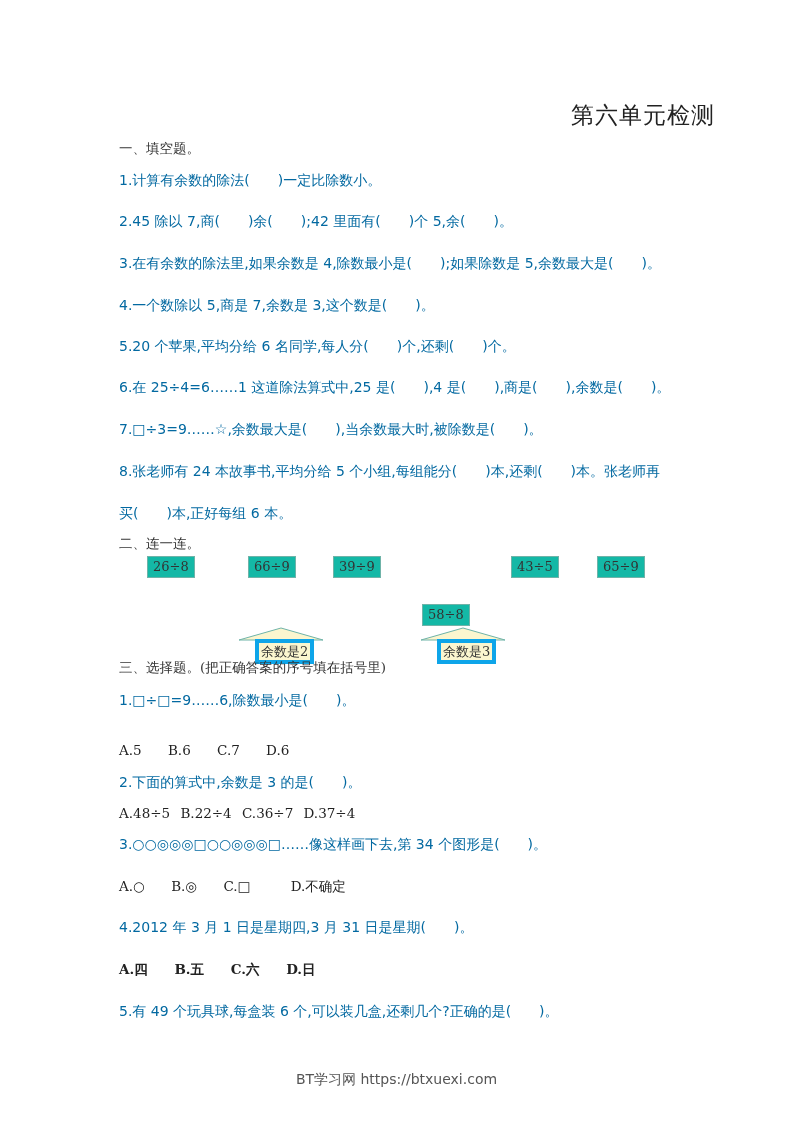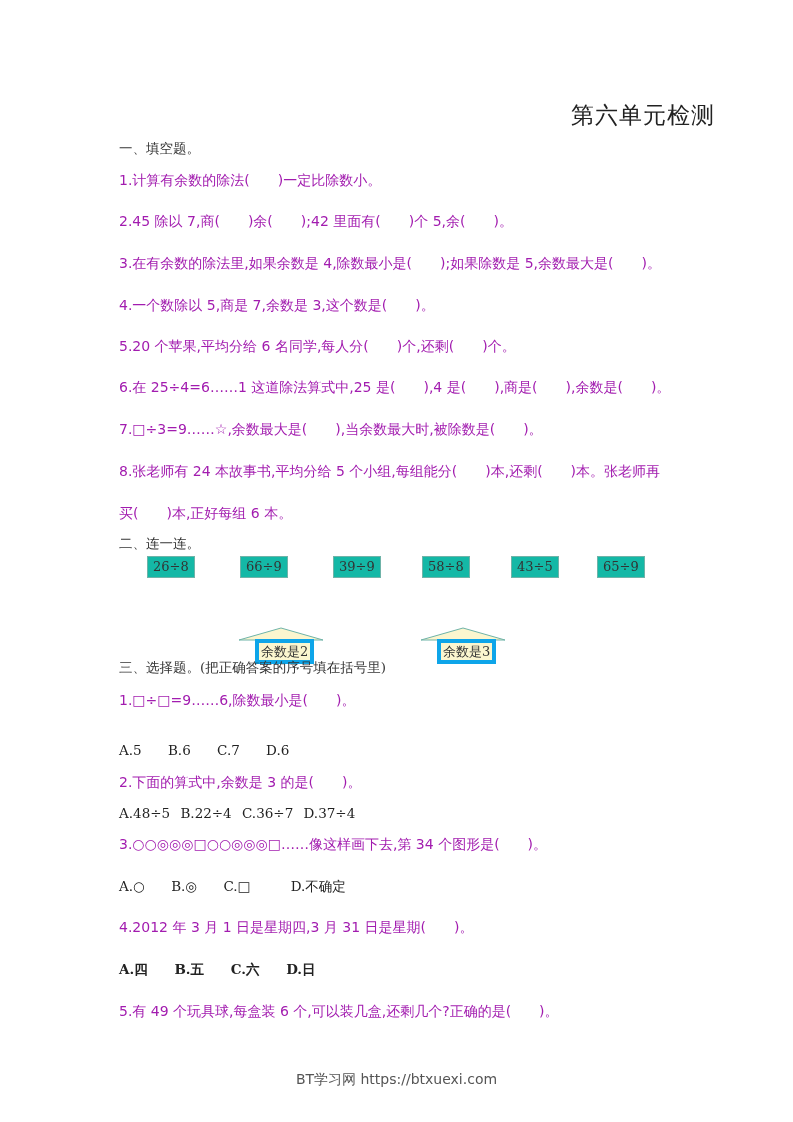--- a/index.html
+++ b/index.html
@@ -10,21 +10,21 @@
     }
     .title {
       position: absolute; top: 100px; left: 0; width: 715px; text-align: right;
       font-family: "DejaVu Serif", serif; font-size: 23px; color: #222; letter-spacing: 1px;
     }
     .section {
       position: absolute; left: 119px; font-size: 13.5px; color: #333;
       font-family: "DejaVu Serif", serif;
     }
     .q {
-      position: absolute; left: 119px; font-size: 14px; color: #a21caf;
+      position: absolute; left: 119px; font-size: 14px; color: #0369a1;
       font-family: "DejaVu Sans", sans-serif; white-space: nowrap;
     }
     .opt {
       position: absolute; left: 119px; font-size: 13.5px; color: #222;
       font-family: "DejaVu Serif", serif; white-space: nowrap;
     }
     .opt span { display: inline-block; margin-right: 22px; }
     .opt.tight span { margin-right: 6px; }
     .expr-box {
       position: absolute; top: 556px; height: 20px; line-height: 20px;
@@ -59,23 +59,23 @@
 <div class="q" style="top:297px;">4.一个数除以 5,商是 7,余数是 3,这个数是(　　)。</div>
 <div class="q" style="top:338px;text-align:right;">5.20 个苹果,平均分给 6 名同学,每人分(　　)个,还剩(　　)个。</div>
 <div class="q" style="top:379px;">6.在 25÷4=6……1 这道除法算式中,25 是(　　),4 是(　　),商是(　　),余数是(　　)。</div>
 <div class="q" style="top:421px;">7.□÷3=9……☆,余数最大是(　　),当余数最大时,被除数是(　　)。</div>
 <div class="q" style="top:463px;">8.张老师有 24 本故事书,平均分给 5 个小组,每组能分(　　)本,还剩(　　)本。张老师再</div>
 <div class="q" style="top:505px;">买(　　)本,正好每组 6 本。</div>
 
 <div class="section" style="top:535px;">二、连一连。</div>
 
 <div class="expr-box" style="left:147px;">26÷8</div>
-<div class="expr-box" style="left:240px;">66÷9</div>
+<div class="expr-box" style="left:248px;">66÷9</div>
 <div class="expr-box" style="left:333px;">39÷9</div>
-<div class="expr-box" style="left:422px;">58÷8</div>
+<div class="expr-box" style="left:422px;margin-top:48px;">58÷8</div>
 <div class="expr-box" style="left:511px;">43÷5</div>
 <div class="expr-box" style="left:597px;">65÷9</div>
 
 <div class="roof" style="left:238px;">
   <svg width="86" height="14">
     <polygon points="1,13 43,1 85,13" fill="#fbf6cf" stroke="#6fb3a8" stroke-width="1"></polygon>
   </svg>
   <div class="roof-label">余数是2</div>
 </div>
 <div class="roof" style="left:420px;">

